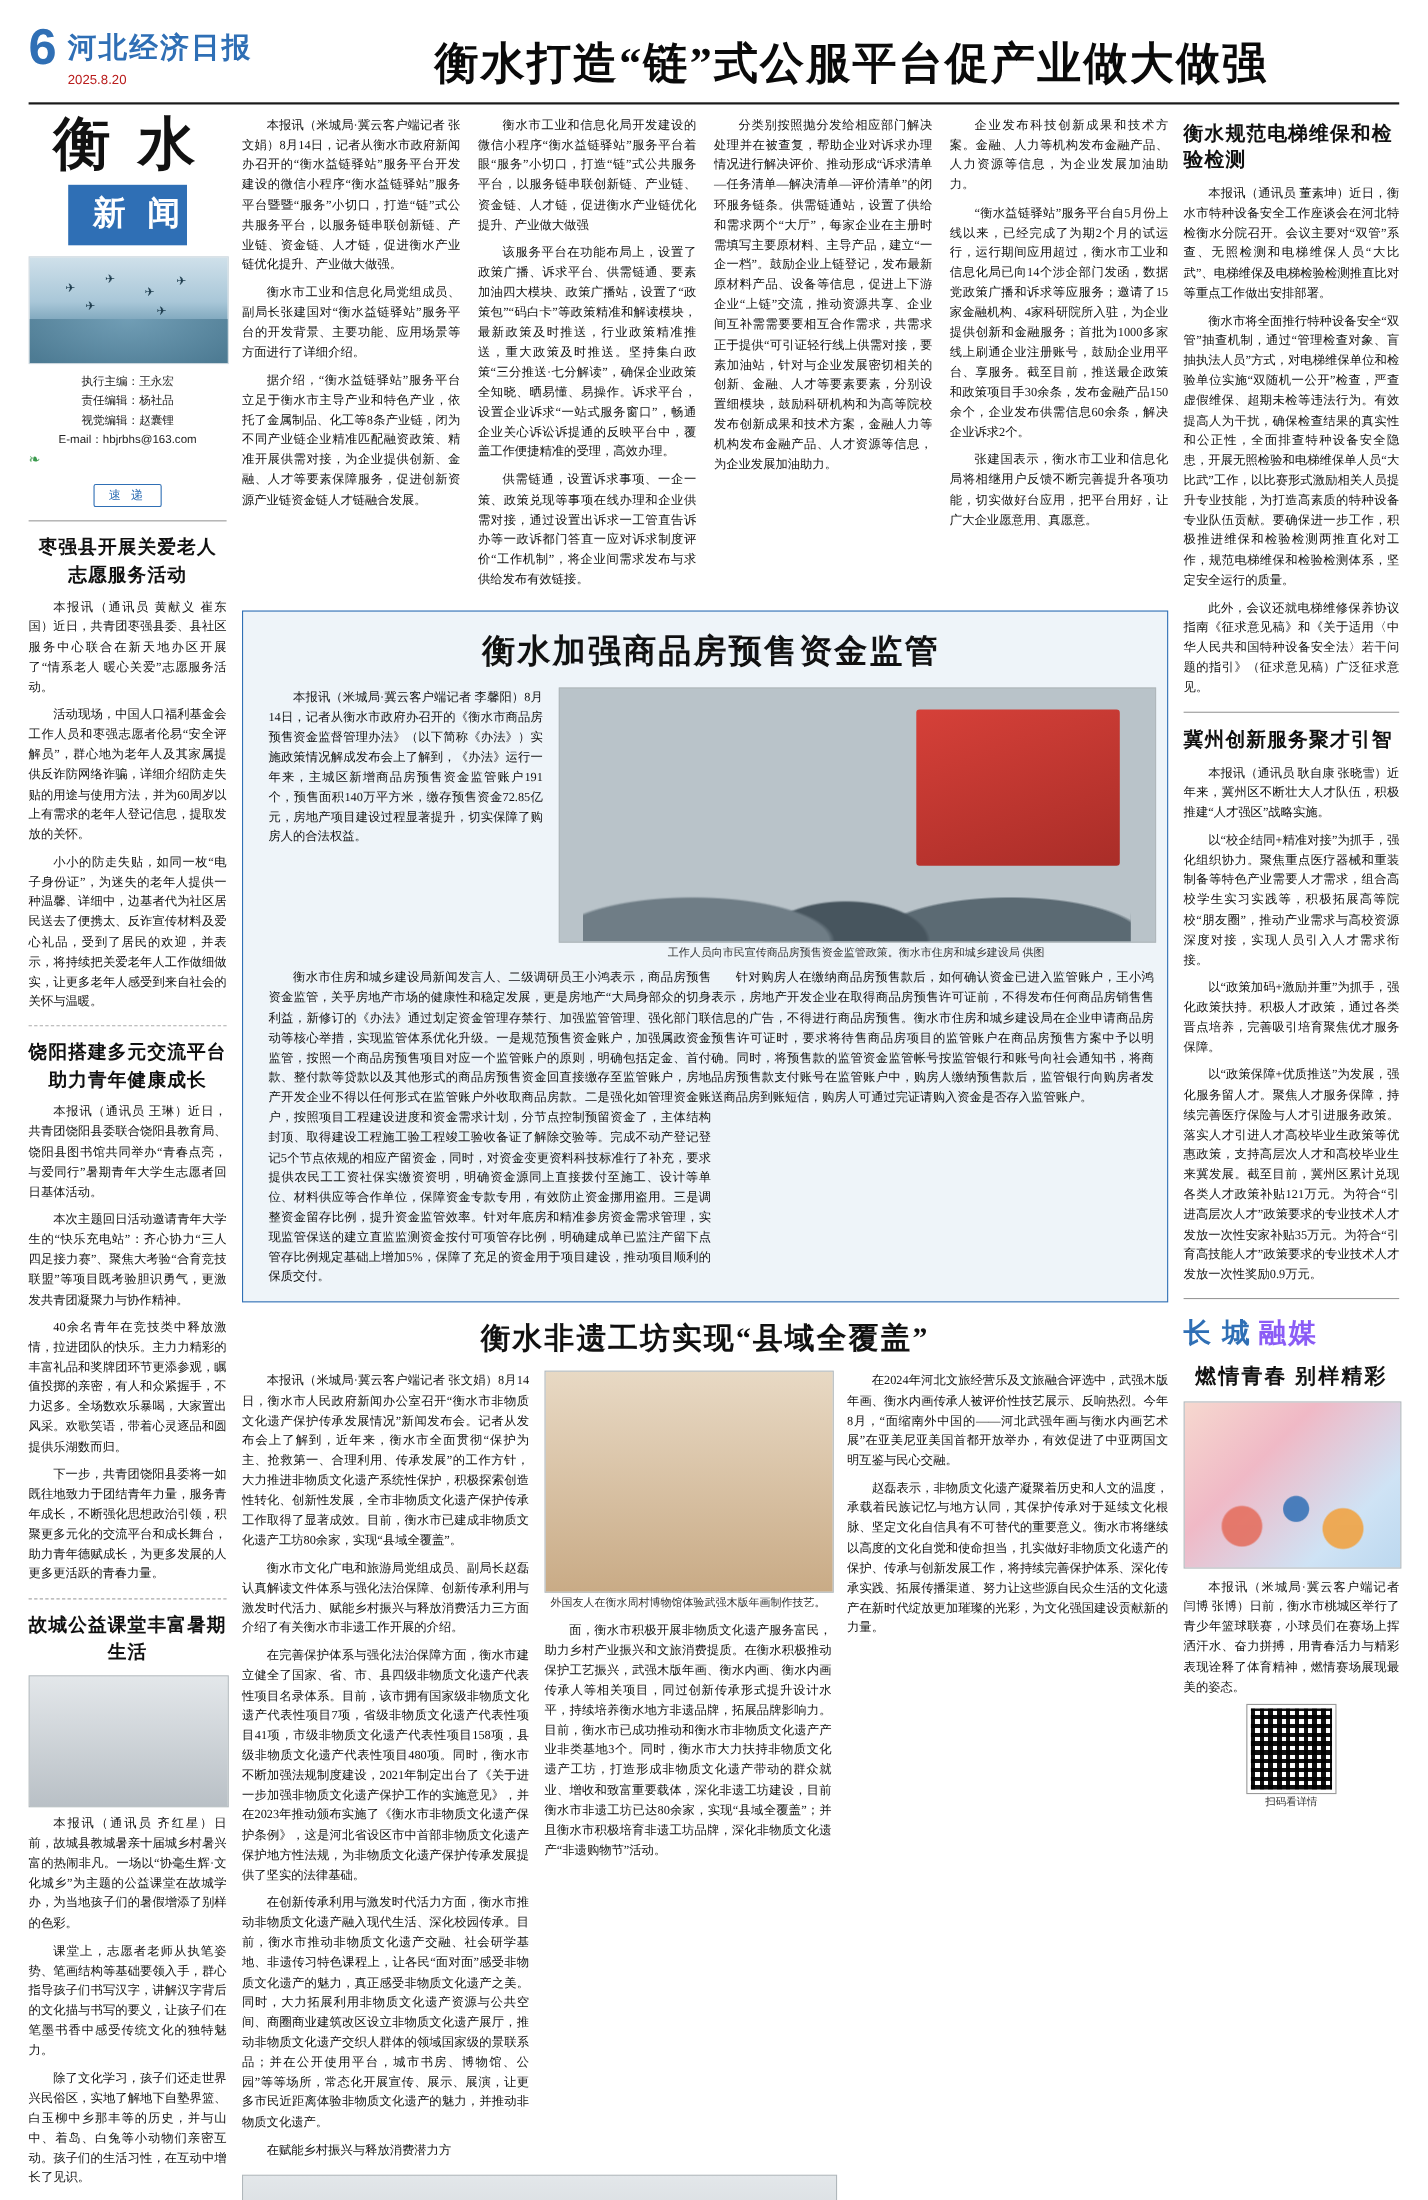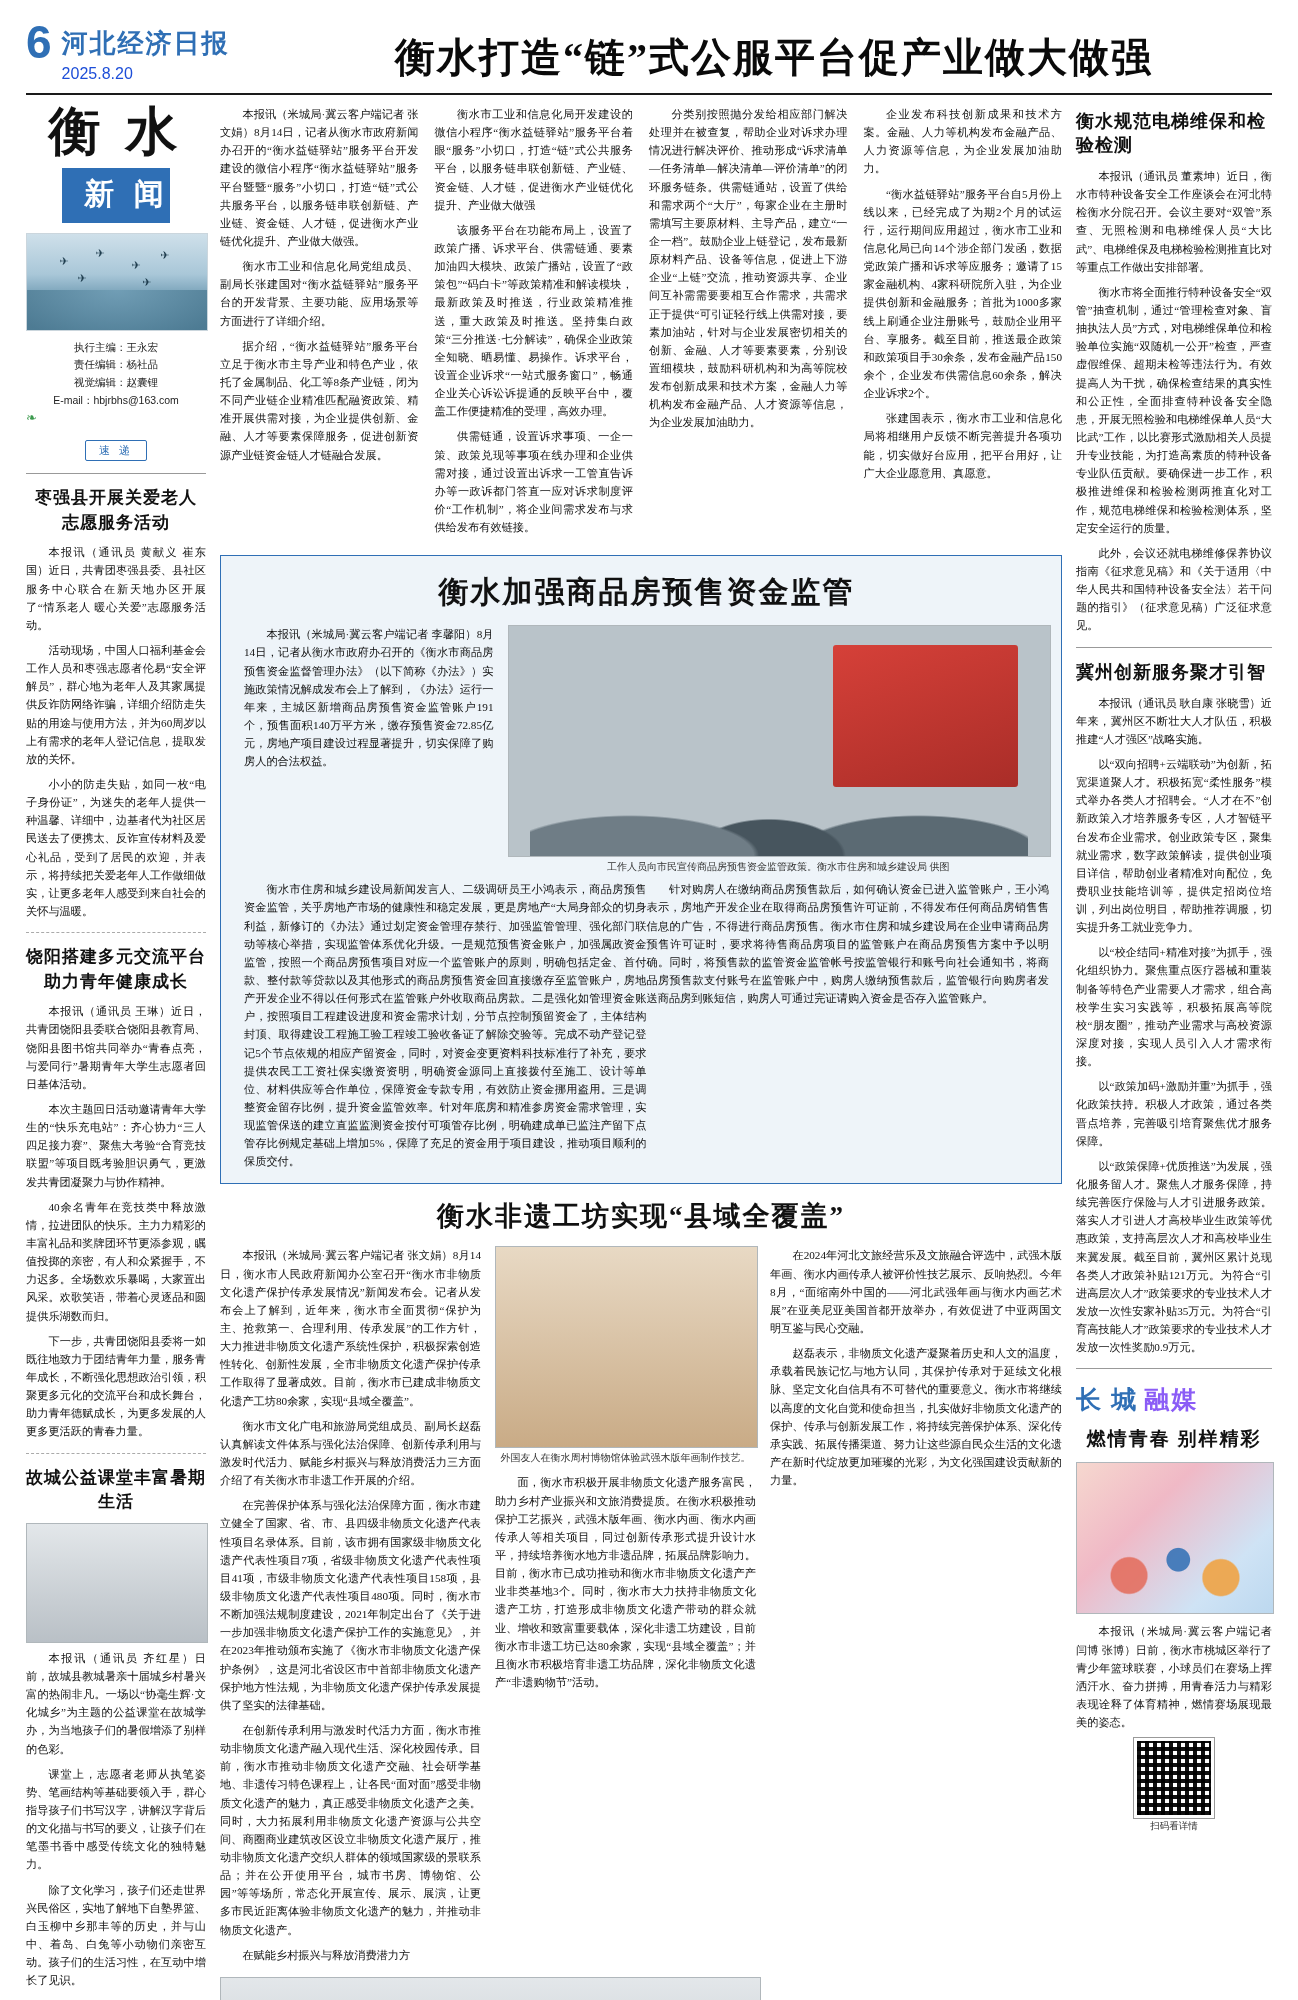--- a/index.html
+++ b/index.html
@@ -12,21 +12,21 @@
     overflow:hidden;
   }
   .page{position:relative;width:1298px;height:2000px;box-sizing:border-box;padding:22px 26px 10px 26px;}
 
   
   .masthead{display:flex;align-items:flex-start;border-bottom:2px solid #1a1a1a;padding-bottom:8px;}
   .folio{display:flex;align-items:flex-start;gap:10px;width:250px;}
   .folio-num{font-size:46px;line-height:40px;color:#2f6fb5;font-family:"Liberation Sans",sans-serif;font-weight:700;}
   .folio-lines{padding-top:4px;}
   .paper-name{font-size:26px;font-weight:700;color:#2f6fb5;letter-spacing:2px;font-family:"Liberation Serif",serif;}
-  .paper-date{font-size:16px;color:#1d4ed8;margin-top:4px;font-family:"Liberation Sans",sans-serif;}
+  .paper-date{font-size:12px;color:#b91c1c;margin-top:4px;font-family:"Liberation Sans",sans-serif;}
   .headline-main{
     flex:1;text-align:center;font-size:40px;font-weight:700;letter-spacing:2px;
     padding-top:8px;color:#0a0a0a;
   }
 
   
   .body-wrap{display:flex;gap:14px;margin-top:10px;}
   .col-left{width:180px;flex:0 0 180px;}
   .col-mid{flex:1;}
   .col-right{width:196px;flex:0 0 196px;}
@@ -263,21 +263,20 @@
         <p class="t">本报讯（通讯员 董素坤）近日，衡水市特种设备安全工作座谈会在河北特检衡水分院召开。会议主要对“双管”系查、无照检测和电梯维保人员“大比武”、电梯维保及电梯检验检测推直比对等重点工作做出安排部署。</p>
         <p class="t">衡水市将全面推行特种设备安全“双管”抽查机制，通过“管理检查对象、盲抽执法人员”方式，对电梯维保单位和检验单位实施“双随机一公开”检查，严查虚假维保、超期未检等违法行为。有效提高人为干扰，确保检查结果的真实性和公正性，全面排查特种设备安全隐患，开展无照检验和电梯维保单人员“大比武”工作，以比赛形式激励相关人员提升专业技能，为打造高素质的特种设备专业队伍贡献。要确保进一步工作，积极推进维保和检验检测两推直化对工作，规范电梯维保和检验检测体系，坚定安全运行的质量。</p>
         <p class="t">此外，会议还就电梯维修保养协议指南《征求意见稿》和《关于适用〈中华人民共和国特种设备安全法〉若干问题的指引》（征求意见稿）广泛征求意见。</p>
       </div>
 
       <div class="rule"></div>
 
       <div>
         <div class="r-h">冀州创新服务聚才引智</div>
         <p class="t">本报讯（通讯员 耿自康 张晓雪）近年来，冀州区不断壮大人才队伍，积极推建“人才强区”战略实施。</p>
-        <p class="t">以“双向招聘+云端联动”为创新，拓宽渠道聚人才。积极拓宽“柔性服务”模式举办各类人才招聘会。“人才在不”创新政策入才培养服务专区，人才智链平台发布企业需求。创业政策专区，聚集就业需求，数字政策解读，提供创业项目详信，帮助创业者精准对向配位，免费职业技能培训等，提供定招岗位培训，列出岗位明目，帮助推荐调服，切实提升务工就业竞争力。</p>
         <p class="t">以“校企结同+精准对接”为抓手，强化组织协力。聚焦重点医疗器械和重装制备等特色产业需要人才需求，组合高校学生实习实践等，积极拓展高等院校“朋友圈”，推动产业需求与高校资源深度对接，实现人员引入人才需求衔接。</p>
         <p class="t">以“政策加码+激励并重”为抓手，强化政策扶持。积极人才政策，通过各类晋点培养，完善吸引培育聚焦优才服务保障。</p>
         <p class="t">以“政策保障+优质推送”为发展，强化服务留人才。聚焦人才服务保障，持续完善医疗保险与人才引进服务政策。落实人才引进人才高校毕业生政策等优惠政策，支持高层次人才和高校毕业生来冀发展。截至目前，冀州区累计兑现各类人才政策补贴121万元。为符合“引进高层次人才”政策要求的专业技术人才发放一次性安家补贴35万元。为符合“引育高技能人才”政策要求的专业技术人才发放一次性奖励0.9万元。</p>
       </div>
 
       <div class="rule"></div>
 
       <div>
         <div class="cc-badge">
           <span class="cc-a">长 城</span>

